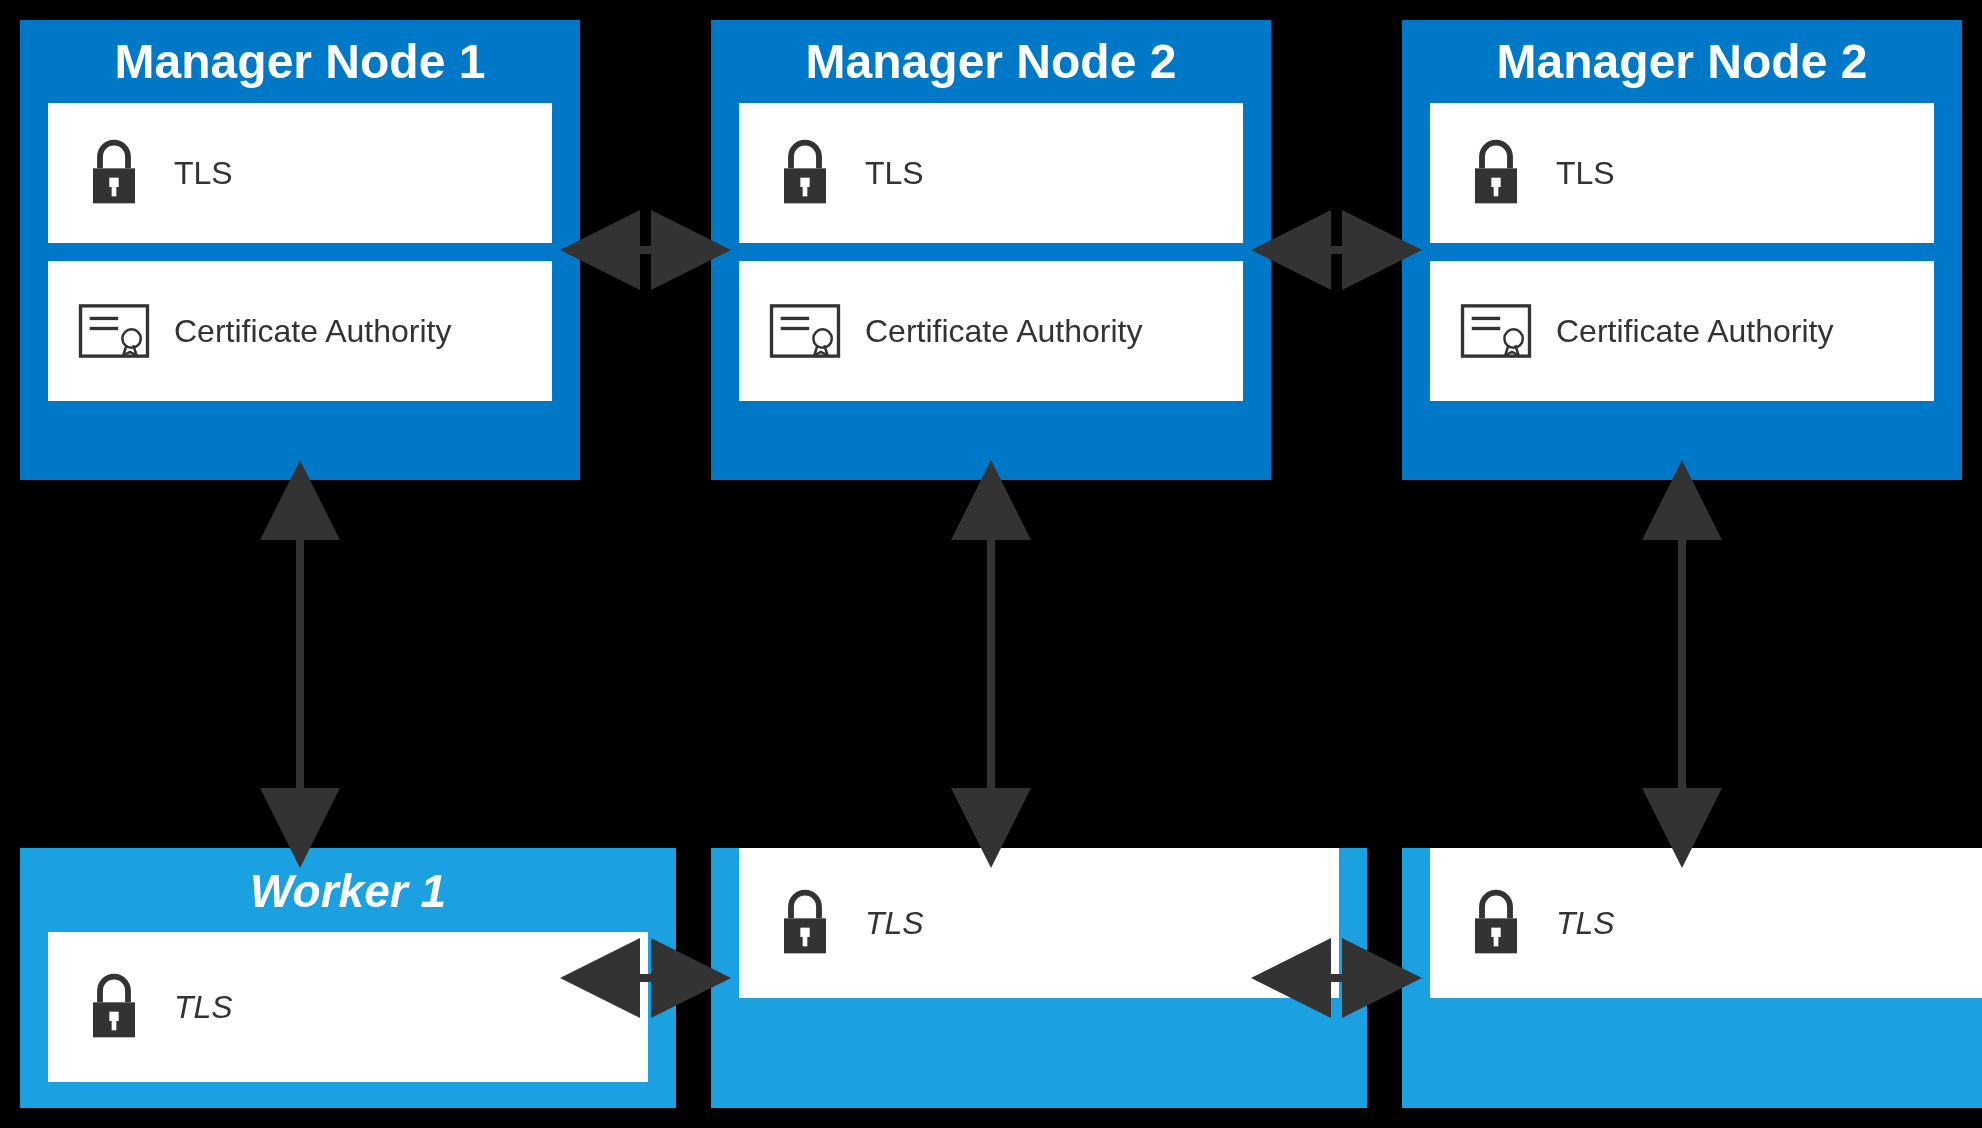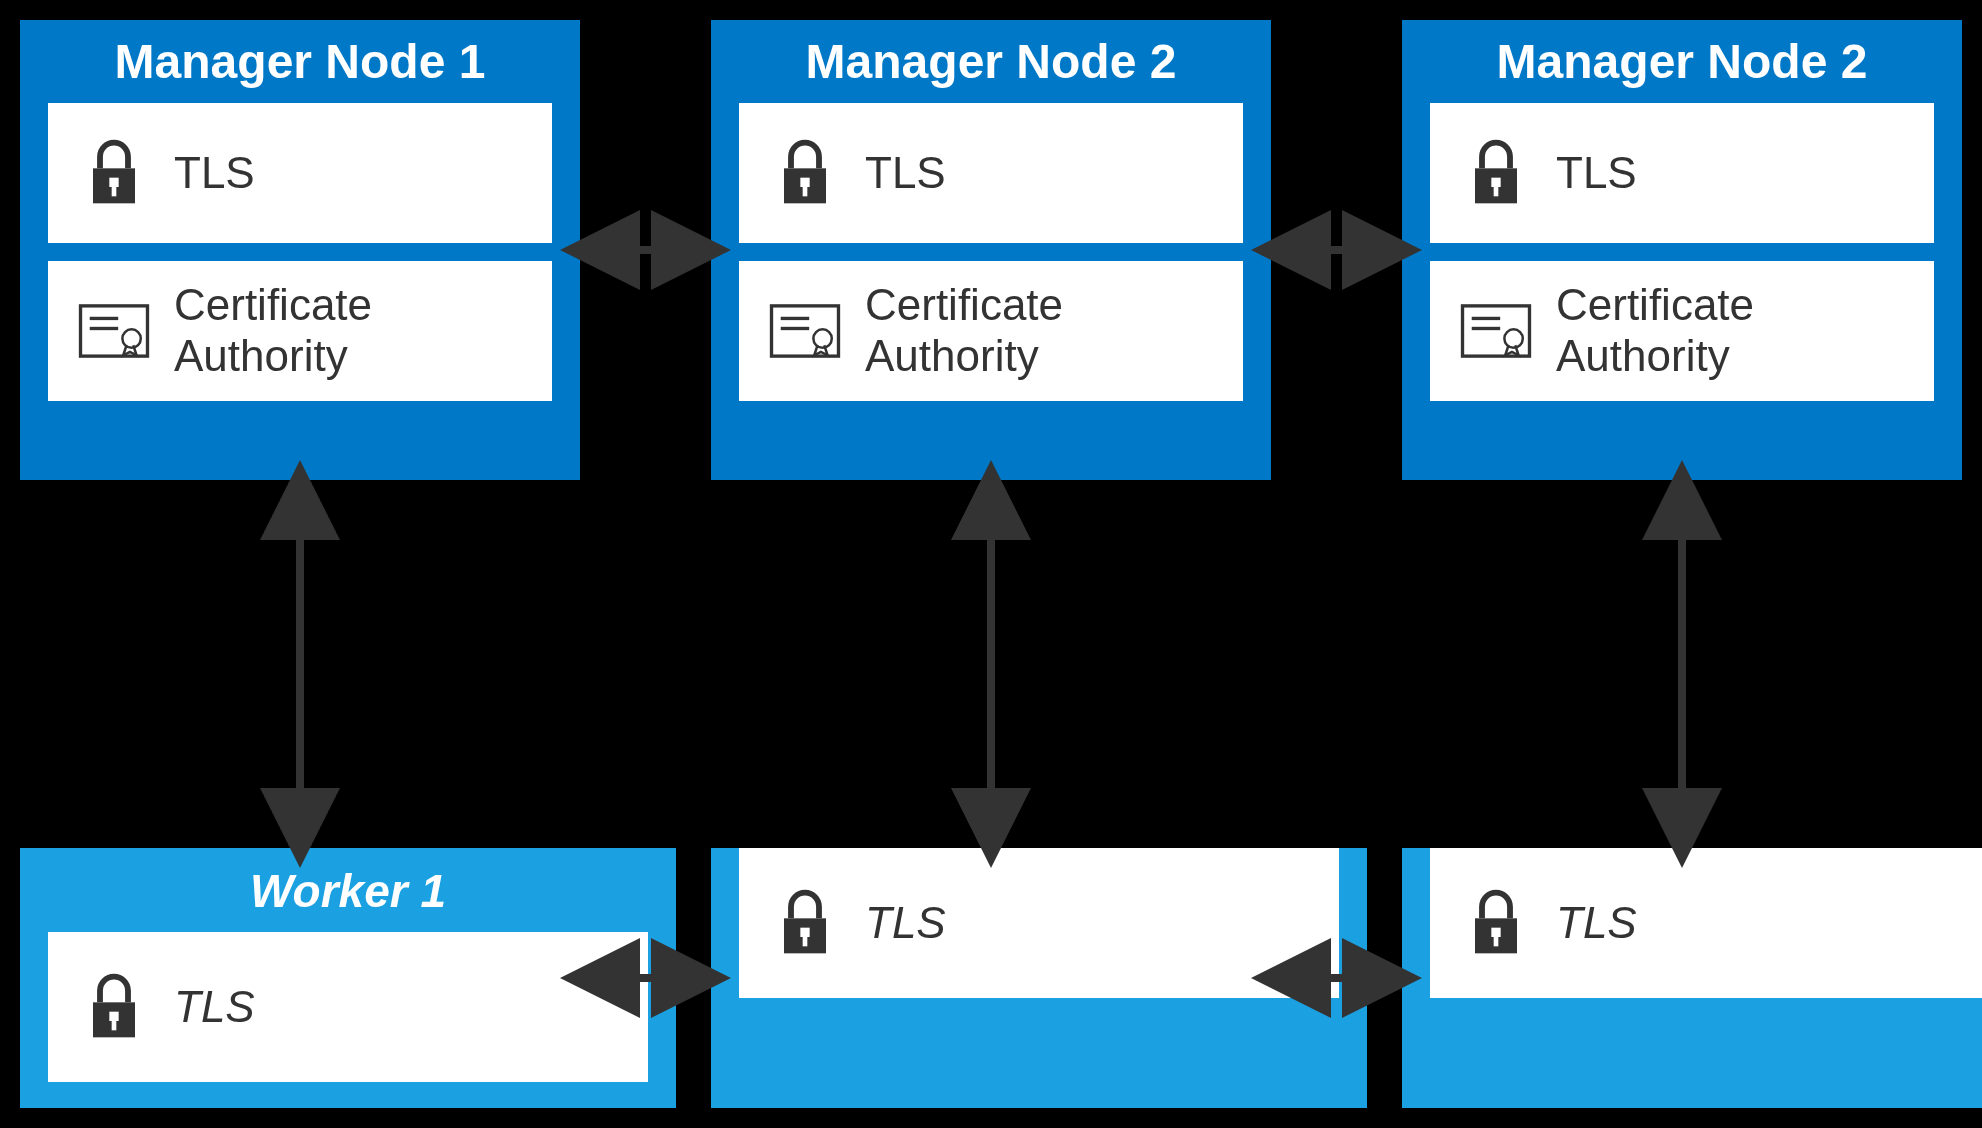--- a/index.html
+++ b/index.html
@@ -53,21 +53,21 @@
   .card .icon-wrap {
     width: 72px;
     height: 72px;
     display: flex;
     align-items: center;
     justify-content: center;
     flex-shrink: 0;
   }
   .card .label {
     color: #333;
-    font-size: 44px;
+    font-size: 32px;
     text-align: left;
     line-height: 1.15;
   }
   .arrow {
     position: absolute;
     pointer-events: none;
   }
 </style>
 </head>
 <body>

